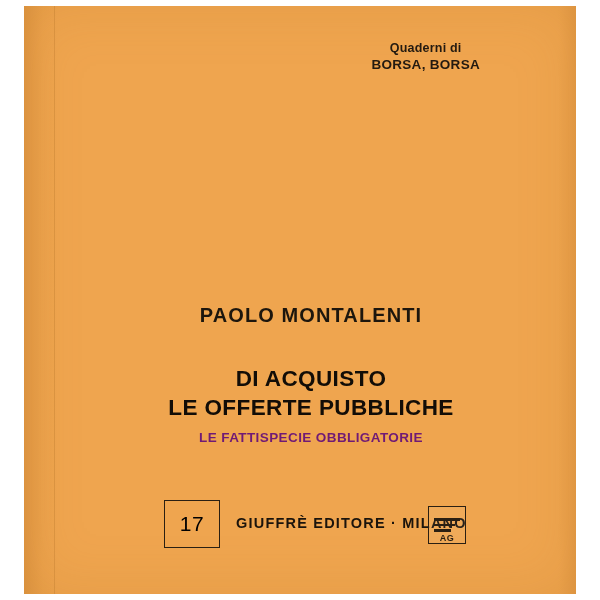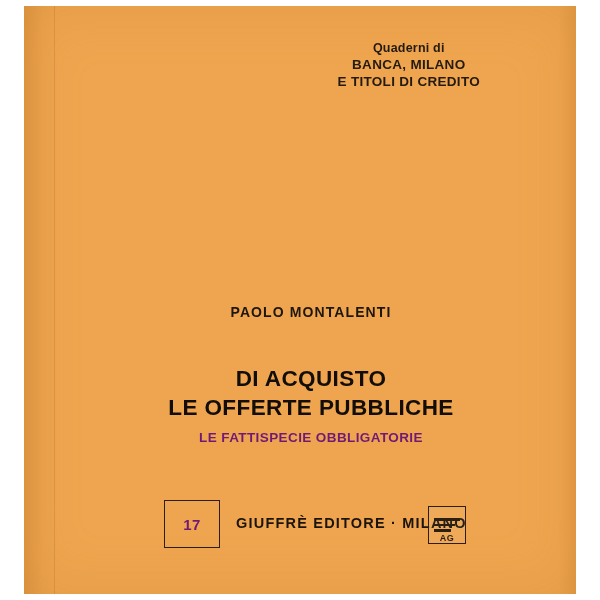--- a/index.html
+++ b/index.html
@@ -96,21 +96,21 @@
     line-height: 17px;
   }
 
   
   .author {
     position: absolute;
     left: 0;
     right: 0;
     top: 298px;
     text-align: center;
-    font-size: 14px;
+    font-size: 20px;
     font-weight: bold;
     letter-spacing: 1.1px;
     color: #1d160d;
     padding-left: 22px;
   }
 
   
   .title {
     position: absolute;
     left: 0;
@@ -148,23 +148,23 @@
     top: 494px;
     width: 56px;
     height: 48px;
     border: 1.6px solid #2a1f12;
     display: flex;
     align-items: center;
     justify-content: center;
     box-sizing: border-box;
   }
   .number-box span {
-    font-size: 15px;
-    font-weight: bold;
-    color: #701a75;
+    font-size: 21px;
+    font-weight: normal;
+    color: #000000;
     letter-spacing: 0.5px;
   }
 
   .publisher {
     position: absolute;
     left: 212px;
     top: 509px;
     font-size: 14.5px;
     font-weight: bold;
     letter-spacing: 1.2px;
@@ -214,22 +214,21 @@
 <div class="page">
 
   <div class="cover">
 
     <div class="spine"></div>
     <div class="spine-line"></div>
     <div class="right-edge"></div>
 
     <div class="series">
       <div class="series-line1">Quaderni di</div>
-      <div class="series-line2">BANCA, MILANO</div>
-      <div class="series-line3">E TITOLI DI CREDITO</div>
+      <div class="series-line2">BORSA, BORSA</div>
     </div>
 
     <div class="author">PAOLO MONTALENTI</div>
 
     <div class="title">
       <div class="title-line">DI ACQUISTO</div>
       <div class="title-line">LE OFFERTE PUBBLICHE</div>
     </div>
 
     <div class="subtitle">LE FATTISPECIE OBBLIGATORIE</div>

